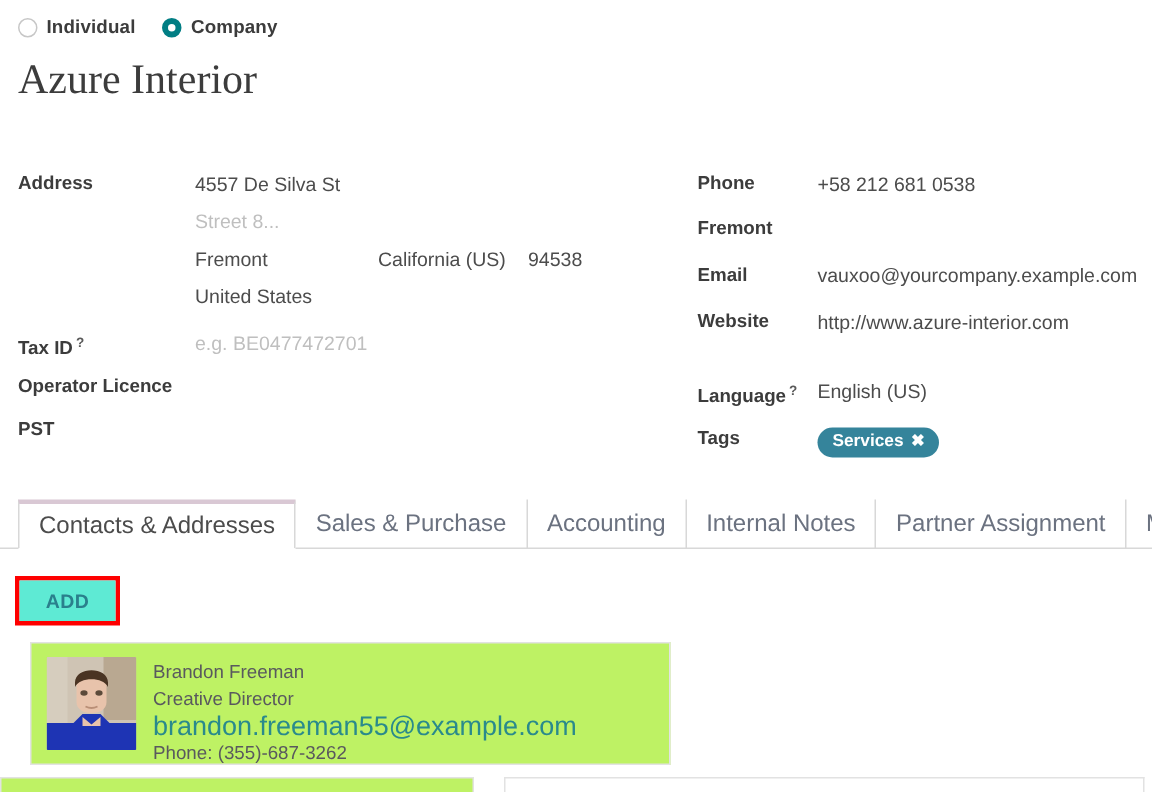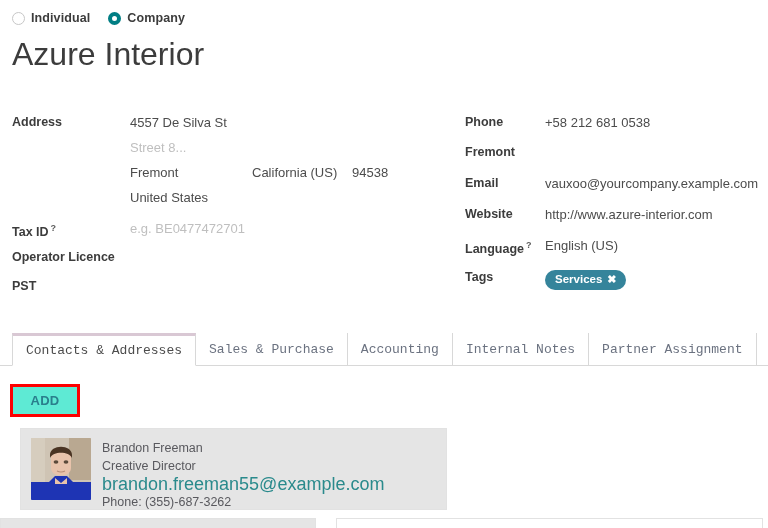--- a/index.html
+++ b/index.html
@@ -52,25 +52,26 @@
     border: 4px solid #017e84;
     background: #ffffff;
   }
   .radio-label { font-size: 12.5px; font-weight: bold; letter-spacing: .1px; }
 
   
   .doc-title {
     position: absolute;
     left: 12px;
     top: 33px;
-    font-size: 32px;
+    font-size: 28px;
     font-weight: 300;
     color: #3c3c3c;
     line-height: 42px;
     white-space: nowrap;
+    font-family: Liberation Serif, serif;
   }
 
   
   .form {
     position: absolute;
     left: 0;
     top: 110px;
     width: 768px;
     display: flex;
   }
@@ -140,31 +141,30 @@
     box-sizing: border-box;
   }
   .tabs {
     position: absolute;
     left: 12px;
     top: 0;
     display: flex;
     height: 33px;
   }
   .tab {
-    font-size: 13px;
+    font-size: 16px;
     color: #6b7280;
     padding: 0 13px;
     height: 33px;
     line-height: 33px;
     box-sizing: border-box;
     border-right: 1px solid #d8d8d8;
     white-space: nowrap;
     cursor: pointer;
     background: transparent;
-    font-family: Liberation Mono, monospace;
   }
   .tab:first-child { border-left: 1px solid #d8d8d8; }
   .tab.active {
     background: #ffffff;
     color: #4c4c4c;
     border-top: 3px solid #d9c8d4;
     border-bottom: 1px solid #ffffff;
     line-height: 30px;
     position: relative;
     z-index: 2;
@@ -201,21 +201,21 @@
     position: absolute;
     left: 0;
     top: 428px;
     width: 768px;
     display: flex;
     flex-wrap: wrap;
   }
   .card {
     box-sizing: border-box;
     border: 1px solid #e2e2e2;
-    background: #e5e5e5;
+    background: #bef264;
     padding: 9px 10px;
     display: flex;
     gap: 11px;
     height: 82px;
     margin-bottom: 8px;
   }
   .card-left { width: 427px; margin-left: 20px; margin-right: 8px; }
   .card-right { width: 316px; }
   .card-stub {
     width: 427px;
@@ -326,21 +326,21 @@
       <div class="frow" style="margin-top:6px;">
         <div class="flabel">Email</div>
         <div class="fval">vauxoo@yourcompany.example.com</div>
       </div>
 
       <div class="frow" style="margin-top:6px;">
         <div class="flabel">Website</div>
         <div class="fval">http://www.azure-interior.com</div>
       </div>
 
-      <div class="frow" style="margin-top:6px;">
+      <div class="frow" style="margin-top:21px;">
         <div class="flabel">
           <span>Language</span><span class="help-q">?</span>
         </div>
         <div class="fval">English (US)</div>
       </div>
 
       <div class="frow" style="margin-top:7px;">
         <div class="flabel">Tags</div>
         <div>
           <span class="tag">

